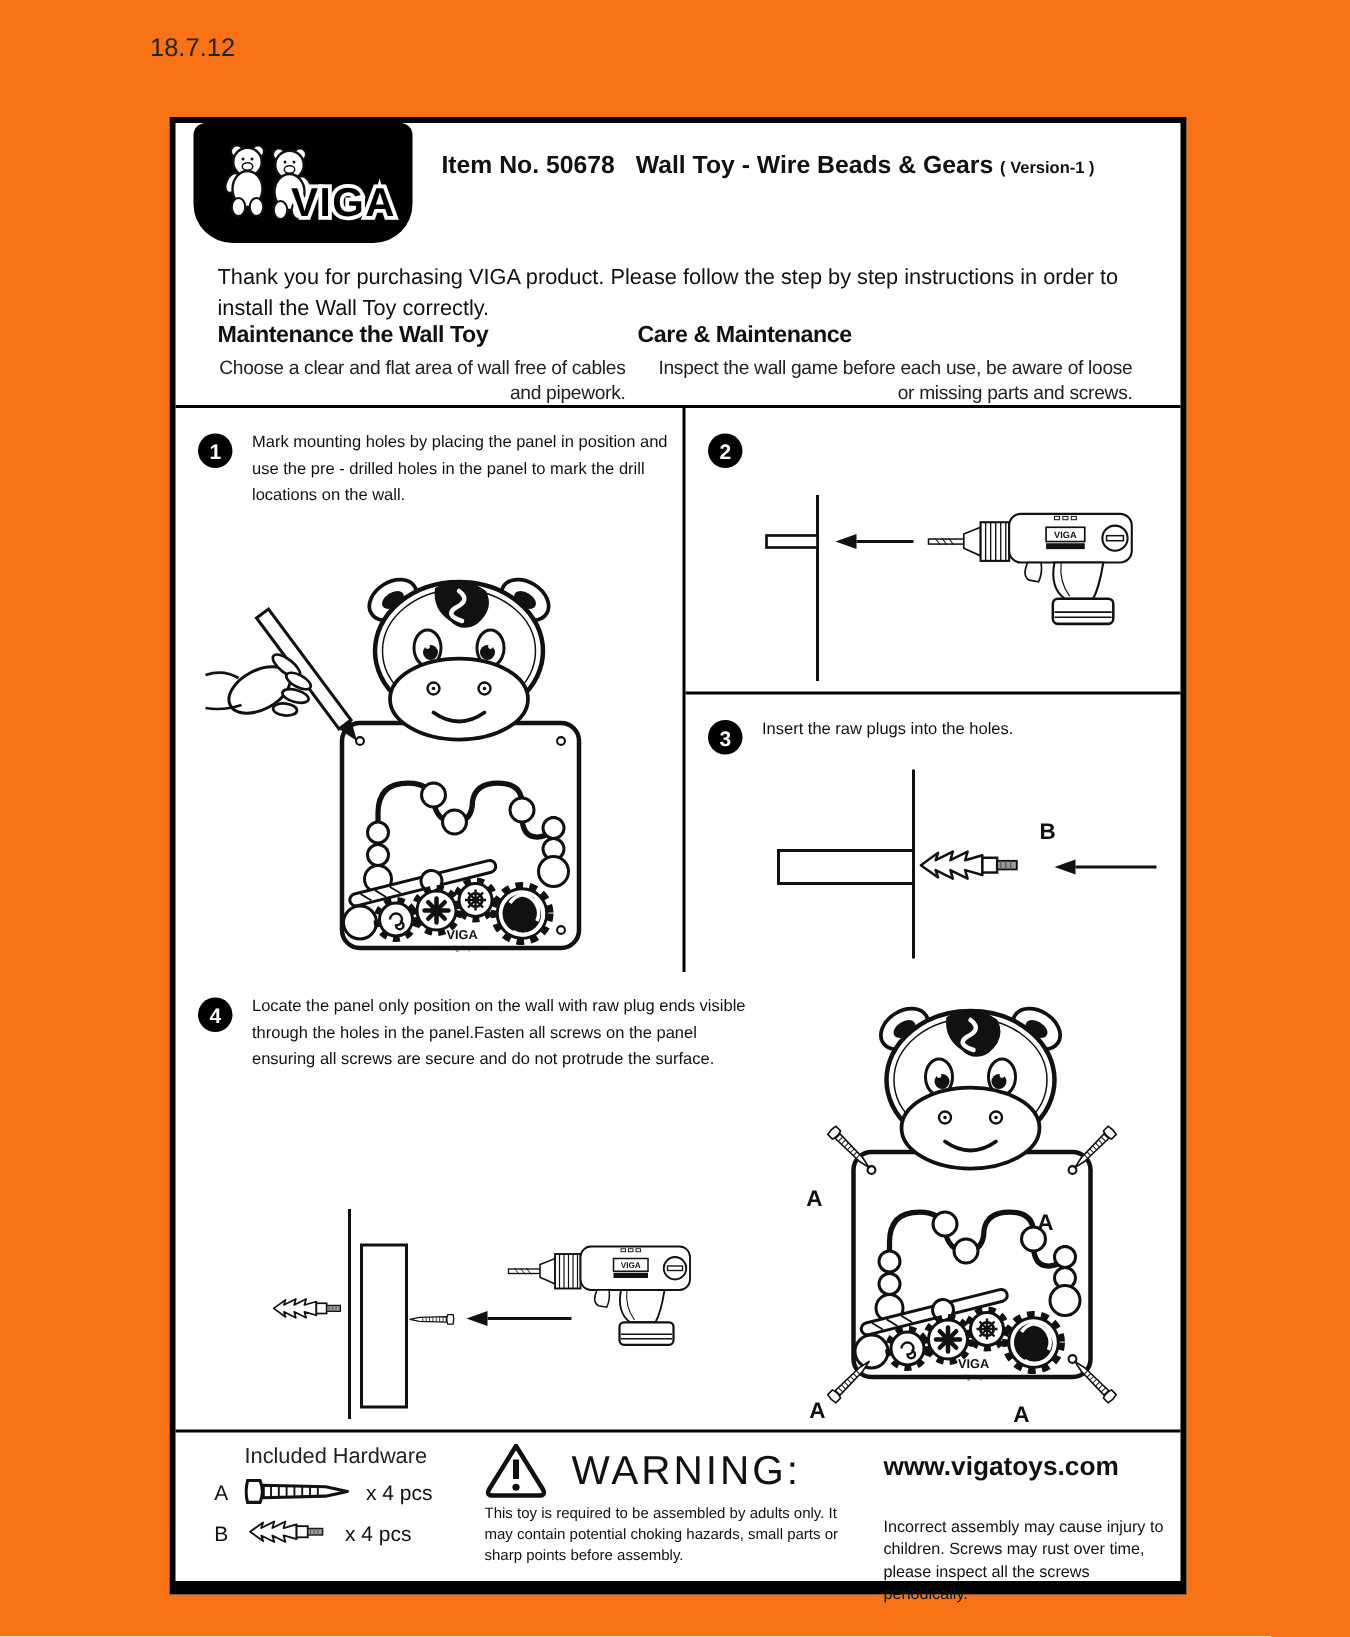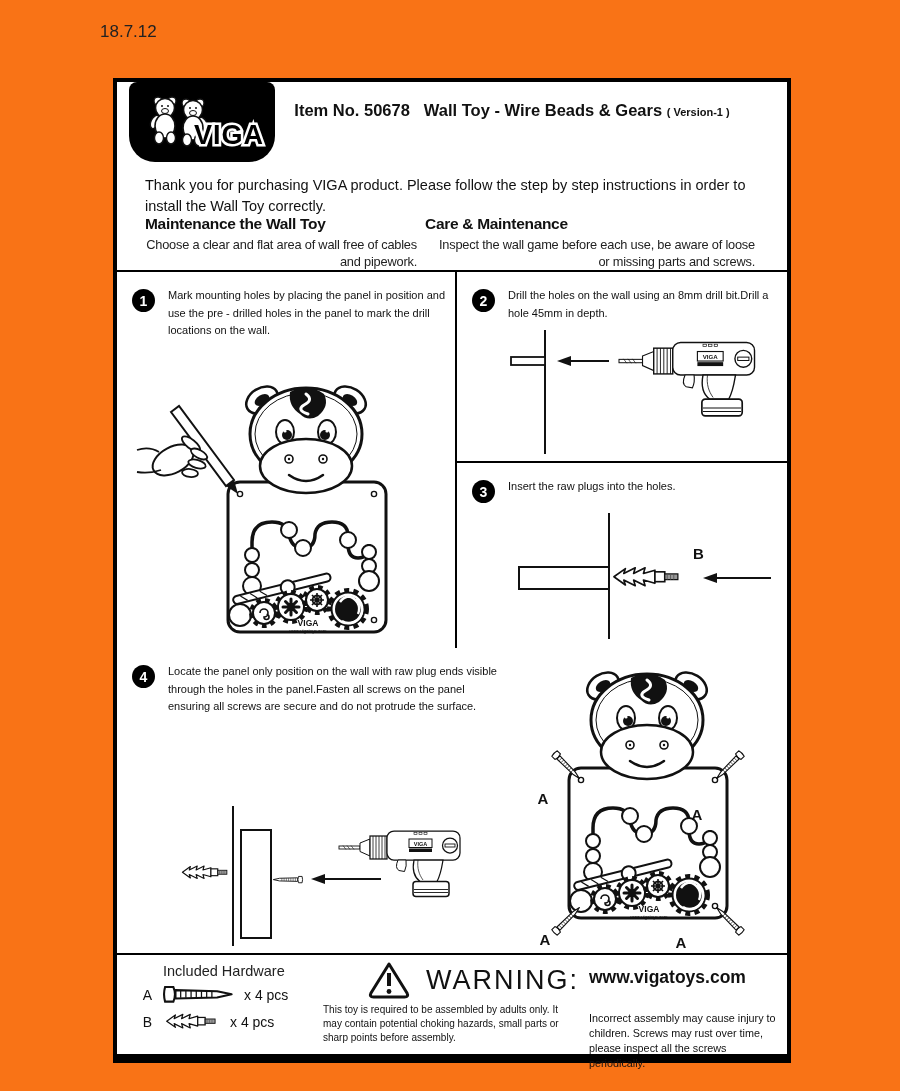--- a/index.html
+++ b/index.html
@@ -51,21 +51,21 @@
   .ill-4l { left:26px; top:152px; }
   .ill-4r { right:18px; top:4px; }
 
   
   .footer { position:absolute; left:0; top:873px; width:100%; height:95px; }
   .hw { position:absolute; left:24px; top:8px; }
   .hw-head { font-size:14.5px; color:#222; margin-left:22px; }
   .hw-row { display:flex; align-items:center; gap:9px; margin-top:7px; font-size:14px; }
   .hw-label { width:13px; text-align:center; }
   .warn { position:absolute; left:206px; top:6px; width:256px; }
-  .warn-head { display:flex; align-items:center; gap:16px;justify-content:flex-end; }
+  .warn-head { display:flex; align-items:center; gap:16px; }
   .warn-title { font-size:27px; letter-spacing:2px; }
   .warn-body { font-size:10px; line-height:1.4; margin-top:4px; }
   .site { position:absolute; left:472px; top:12px; width:192px; }
   .site-head { font-size:17.5px; font-weight:bold; }
   .site-body { font-size:10.8px; line-height:1.4; margin-top:23px; }
 
   svg text { font-family:"Liberation Sans","DejaVu Sans",sans-serif; }
 </style>
 </head>
 <body>
@@ -235,21 +235,20 @@
             <ellipse cx="62" cy="84" rx="9" ry="4" transform="rotate(16 62 84)" fill="#fff" stroke="#111" stroke-width="1.8"></ellipse>
             <ellipse cx="55" cy="93" rx="8" ry="4" transform="rotate(6 55 93)" fill="#fff" stroke="#111" stroke-width="1.8"></ellipse>
             <path d="M2,70 Q14,66 24,72 M2,92 Q14,94 26,90" fill="none" stroke="#111" stroke-width="1.8"></path>
           </g>
         </svg>
       </div>
 
       <div class="cell-2">
         <div class="step-head">
           <div class="badge">2</div>
-          <div class="step-text w2">Drill the holes on the wall using an 8mm drill bit.Drill a hole 45mm in depth.</div>
         </div>
         <svg class="ill ill-2" width="324" height="135" viewBox="0 0 324 135">
           <line x1="86" y1="6" x2="86" y2="130" stroke="#111" stroke-width="2"></line>
           <rect x="52" y="33" width="34" height="8" fill="#fff" stroke="#111" stroke-width="1.8"></rect>
           <line x1="150" y1="37" x2="112" y2="37" stroke="#111" stroke-width="2"></line>
           <polygon points="98,37 112,32 112,42" fill="#111"></polygon>
           <use href="#drill" transform="translate(160,4) scale(0.56)"></use>
         </svg>
       </div>
 

